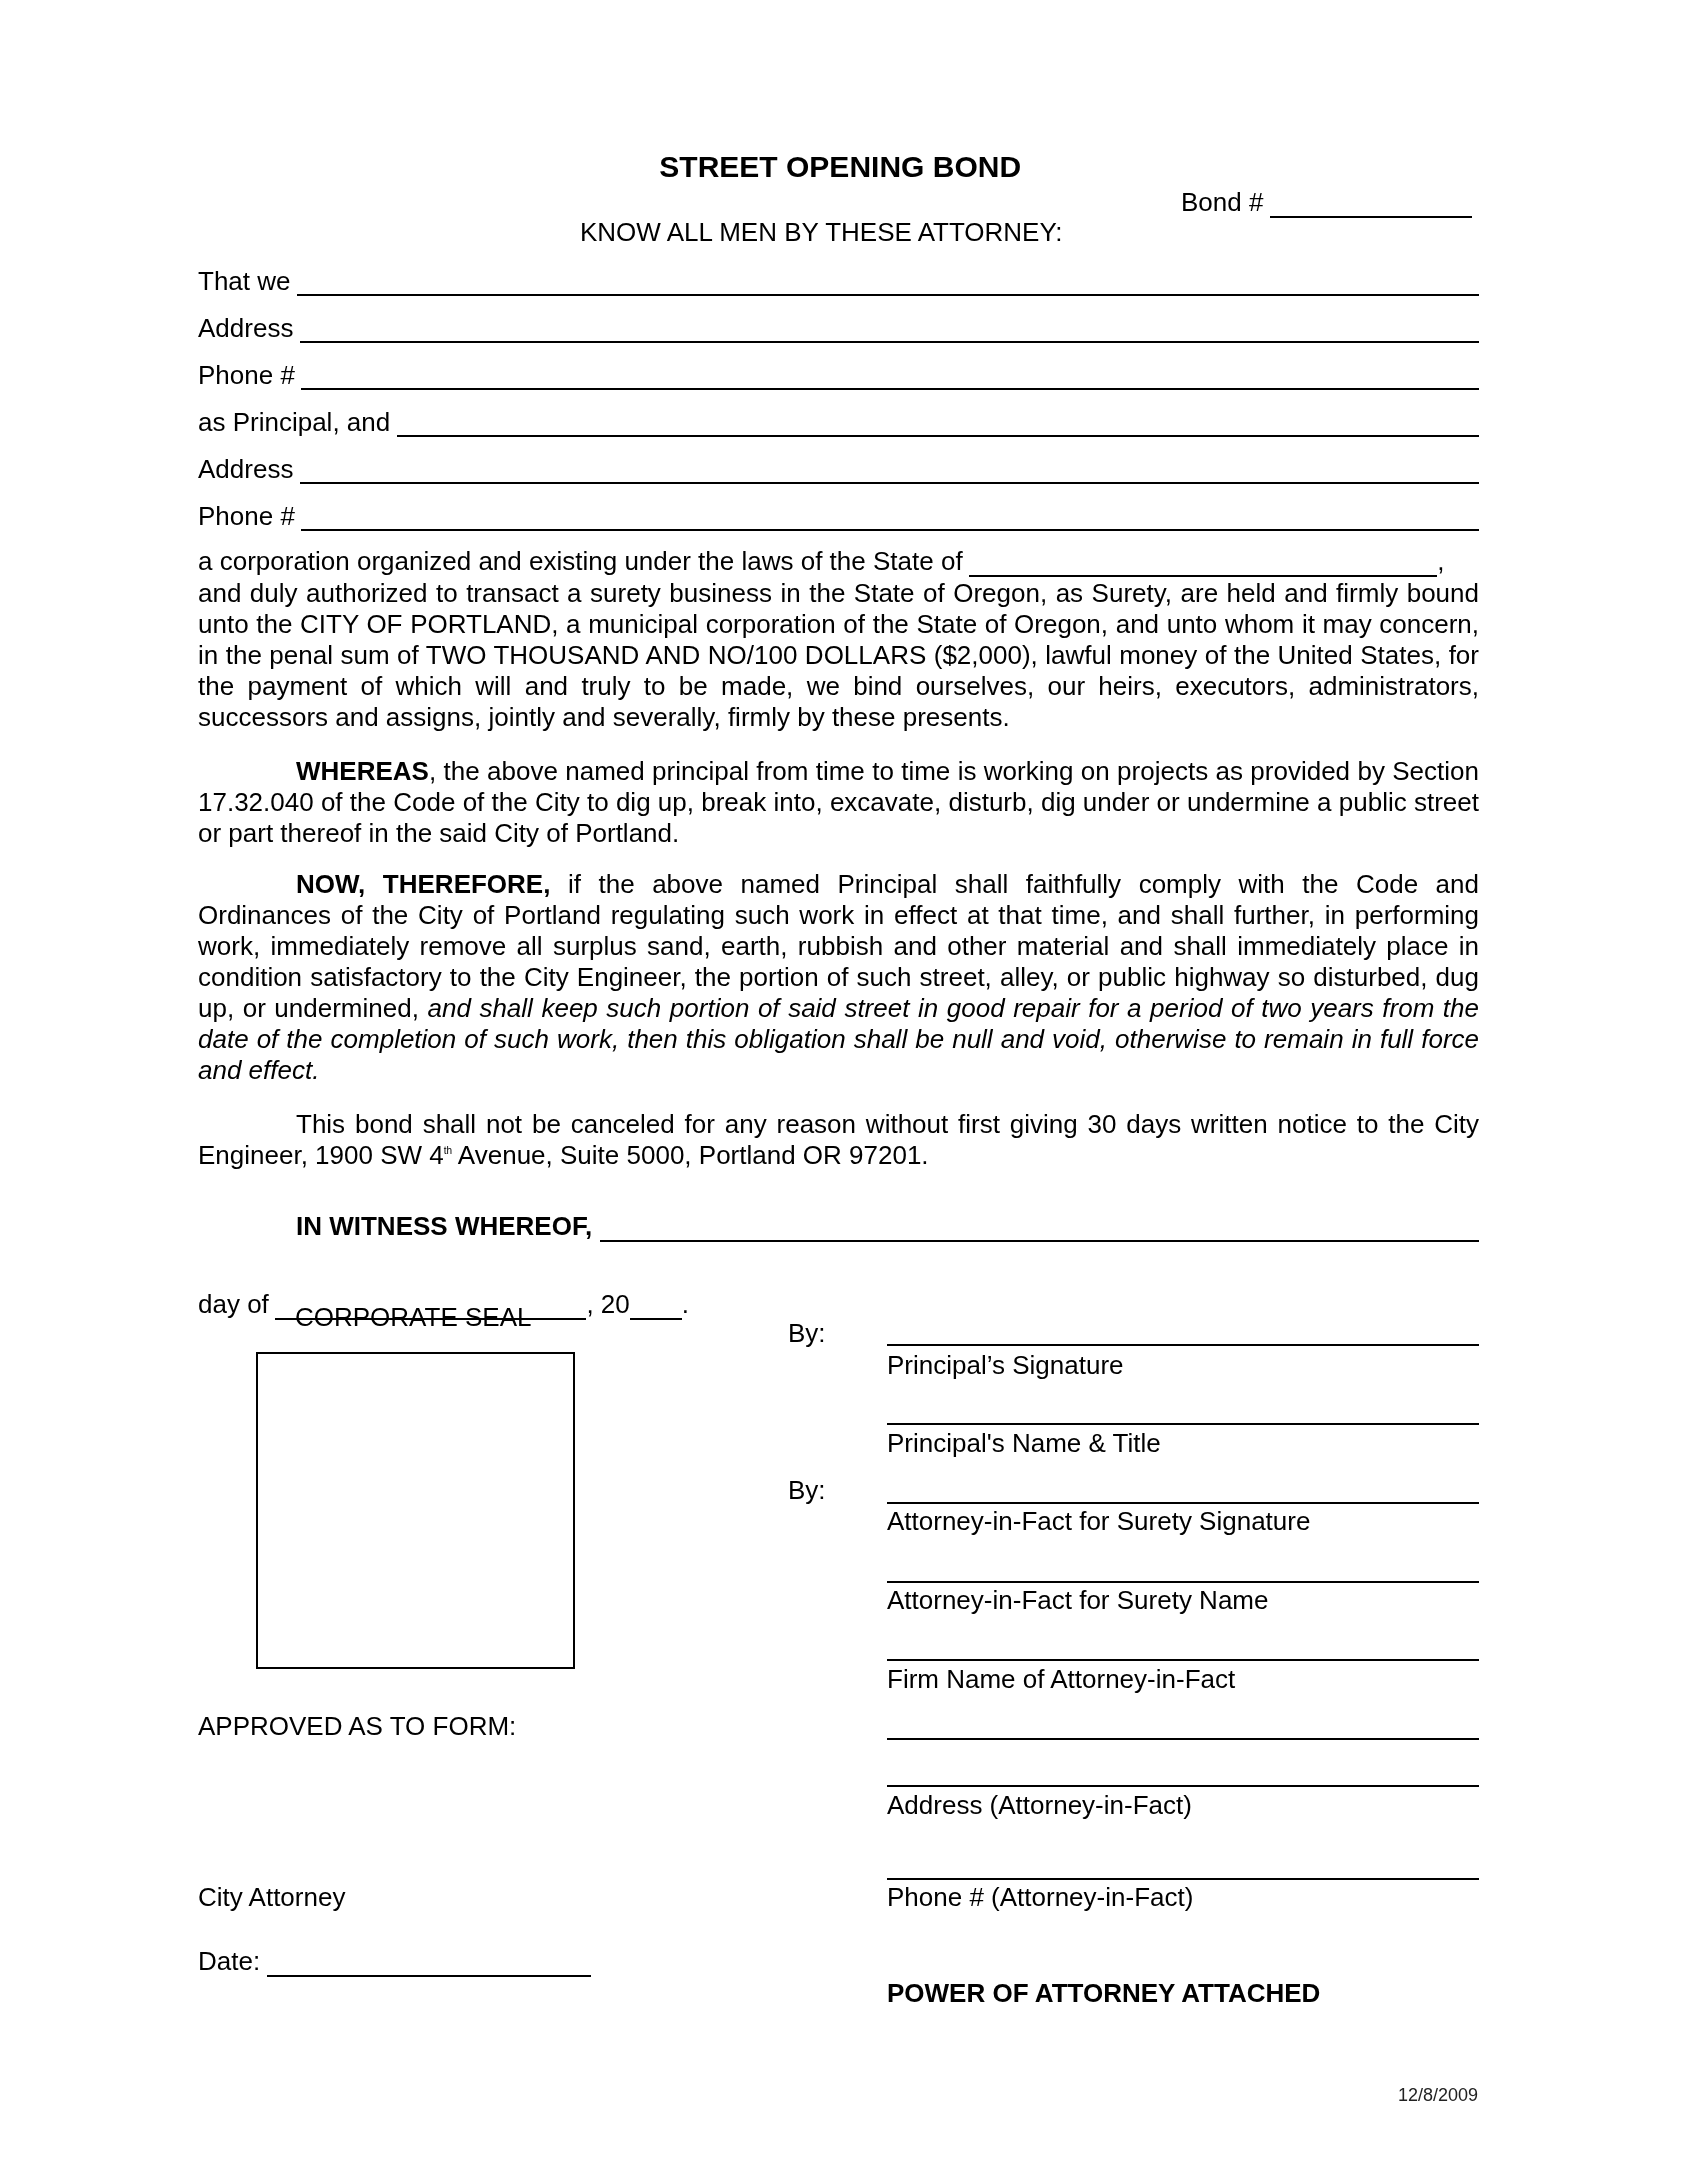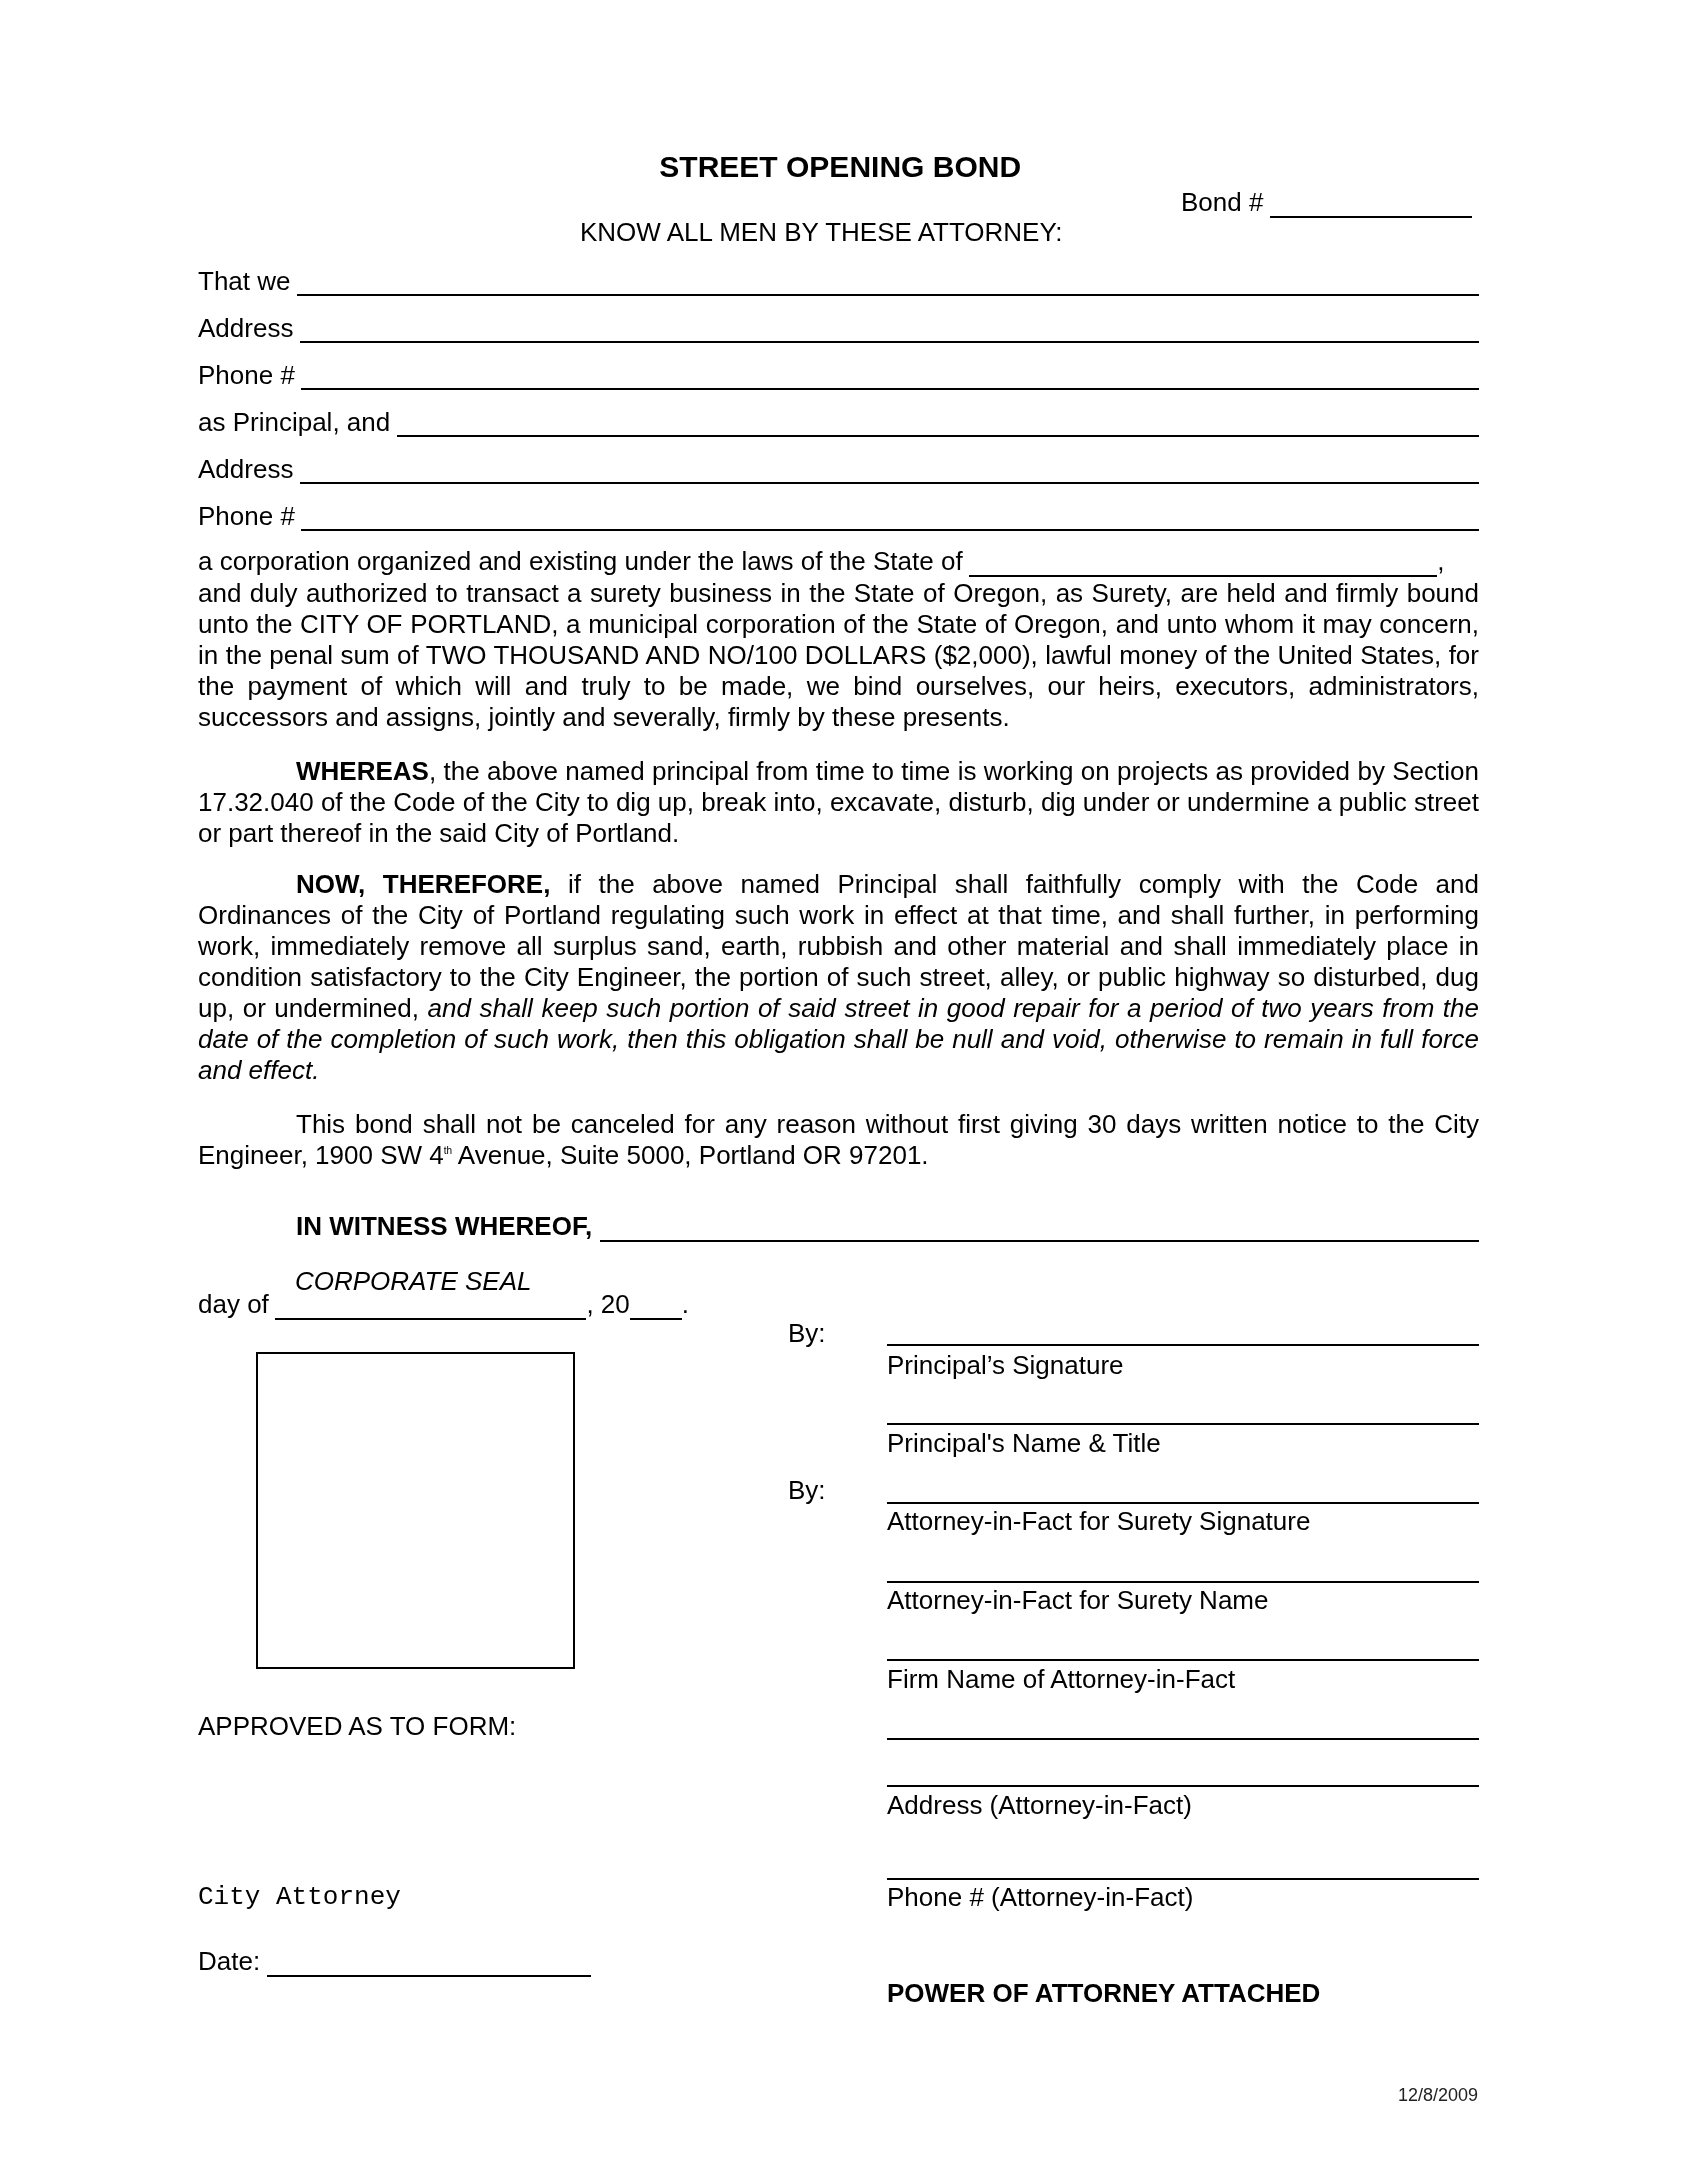--- a/index.html
+++ b/index.html
@@ -77,21 +77,21 @@
   <span class="uline" style="flex:1; margin-left:8px;"></span>
 </div>
 <div class="abs" style="left:198px; top:1241px; display:flex; align-items:flex-end;margin-top:48px;">
   <span>day of</span>
   <span class="uline" style="width:311px; margin-left:6.6px;"></span>
   <span>, 20</span>
   <span class="uline" style="width:52px;"></span>
   <span>.</span>
 </div>
 
-<div class="abs" style="left:295px; top:1266px;font-style:italic;">CORPORATE SEAL</div>
+<div class="abs" style="left:295px; top:1302px;">CORPORATE SEAL</div>
 <div class="seal-box"></div>
 
 <div class="abs" style="left:788px; top:1318px;">By:</div>
 <div class="sigline" style="top:1344px;"></div>
 <div class="siglabel" style="top:1350px;">Principal’s Signature</div>
 
 <div class="sigline" style="top:1423px;"></div>
 <div class="siglabel" style="top:1428px;">Principal's Name &amp; Title</div>
 
 <div class="abs" style="left:788px; top:1475px;">By:</div>
@@ -108,20 +108,20 @@
 
 <div class="sigline" style="top:1785px;"></div>
 <div class="siglabel" style="top:1790px;">Address (Attorney-in-Fact)</div>
 
 <div class="sigline" style="top:1878px;"></div>
 <div class="siglabel" style="top:1882px;">Phone # (Attorney-in-Fact)</div>
 
 <div class="abs b" style="left:887px; top:1978px;">POWER OF ATTORNEY ATTACHED</div>
 
 <div class="abs" style="left:198px; top:1711px;">APPROVED AS TO FORM:</div>
-<div class="abs" style="left:198px; top:1882px;font-family:Liberation Mono, monospace;">City Attorney</div>
+<div class="abs" style="left:198px; top:1882px;">City Attorney</div>
 <div class="abs" style="left:198px; top:1946px; display:flex; align-items:flex-end;">
   <span>Date:</span>
   <span class="uline" style="width:324px; margin-left:6.6px;"></span>
 </div>
 
 <div class="abs" style="left:1398px; top:2085px; font-size:18px; color:#222;">12/8/2009</div>
 
 
 </body></html>

